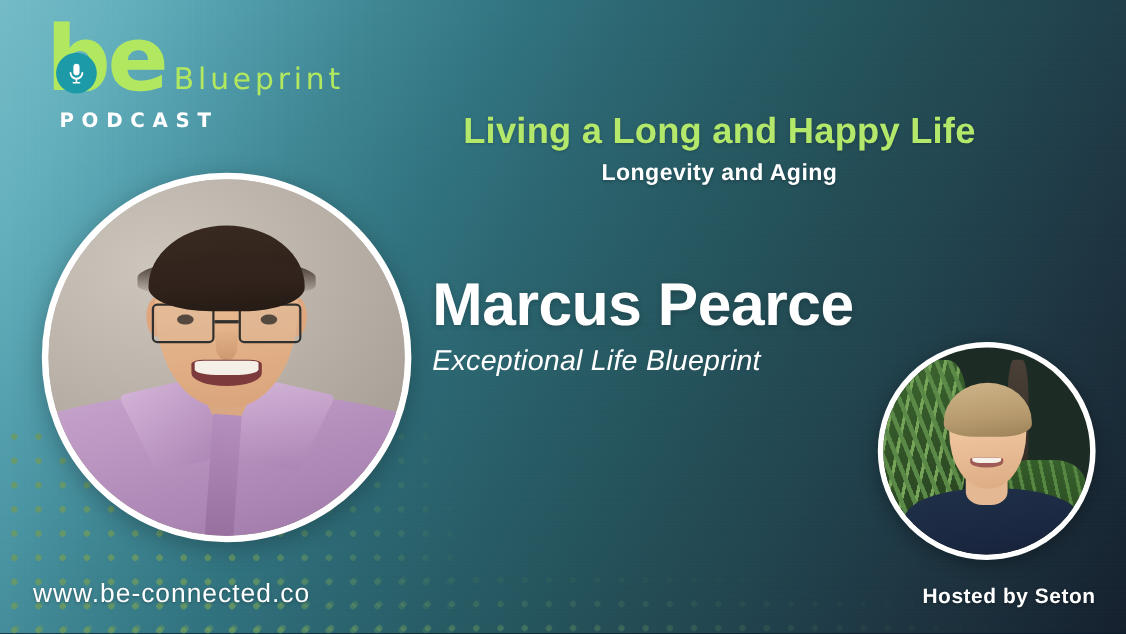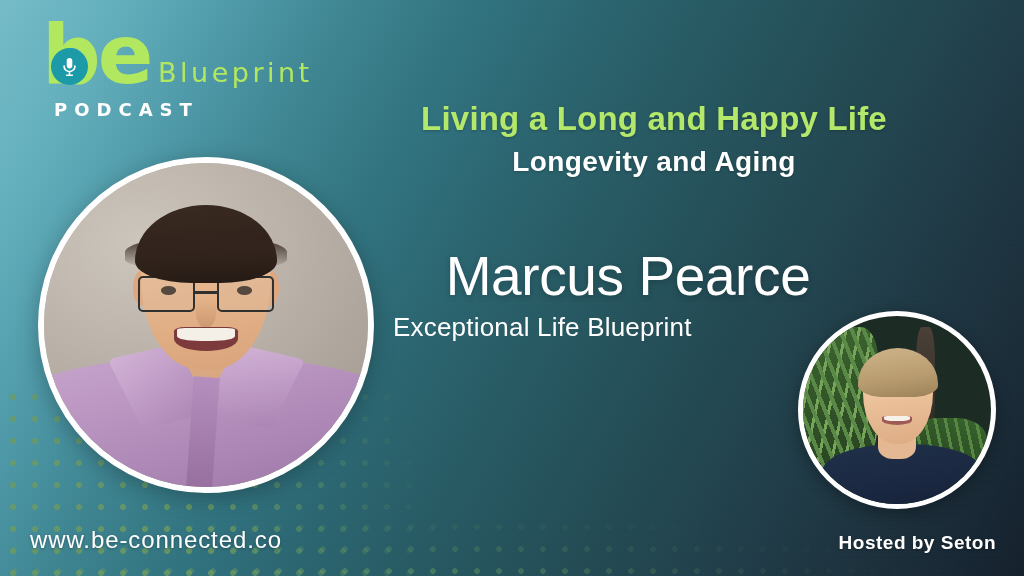--- a/index.html
+++ b/index.html
@@ -136,21 +136,21 @@
   }
   .ep-title {
     font-size:33px; font-weight:700;
     color:#b4e86a;
     letter-spacing:.2px;
     line-height:40px;
     text-shadow:0 1px 3px rgba(0,0,0,.22);
   }
   .ep-subtitle {
     margin-top:7px;
-    font-size:28px; font-weight:700;
+    font-size:21px; font-weight:700;
     color:#ffffff;
     letter-spacing:.4px;
     text-shadow:0 1px 3px rgba(0,0,0,.22);
   }
 
   
   .guest-photo {
     position:absolute;
     left:38px; top:157px;
     width:336px; height:336px;
@@ -267,34 +267,33 @@
     width:90%; height:52%;
     background:#f4efe7; border-radius:14% 14% 40% 40%;
   }
 
   
   .guest-text {
     position:absolute; left:393px; top:246px;
     width:470px;
   }
   .guest-name {
-    font-size:55px; font-weight:400;
+    font-size:55px; font-weight:700;
     color:#ffffff; line-height:60px;
     letter-spacing:-.4px;
     text-shadow:0 2px 6px rgba(0,0,0,.22);
-    text-align:center;
   }
   .guest-role {
     margin-top:10px;
     font-size:18px; font-style:italic; font-weight:400;
     color:#eef3f2; letter-spacing:.2px;
   }
   .guest-company {
     margin-top:6px;
-    font-size:26px; font-weight:400;
+    font-size:26px; font-style:italic; font-weight:400;
     color:#ffffff; letter-spacing:.2px;
   }
 
   
   .host-photo {
     position:absolute;
     left:798px; top:311px;
     width:198px; height:198px;
     border-radius:50%;
     border:5px solid #ffffff;

